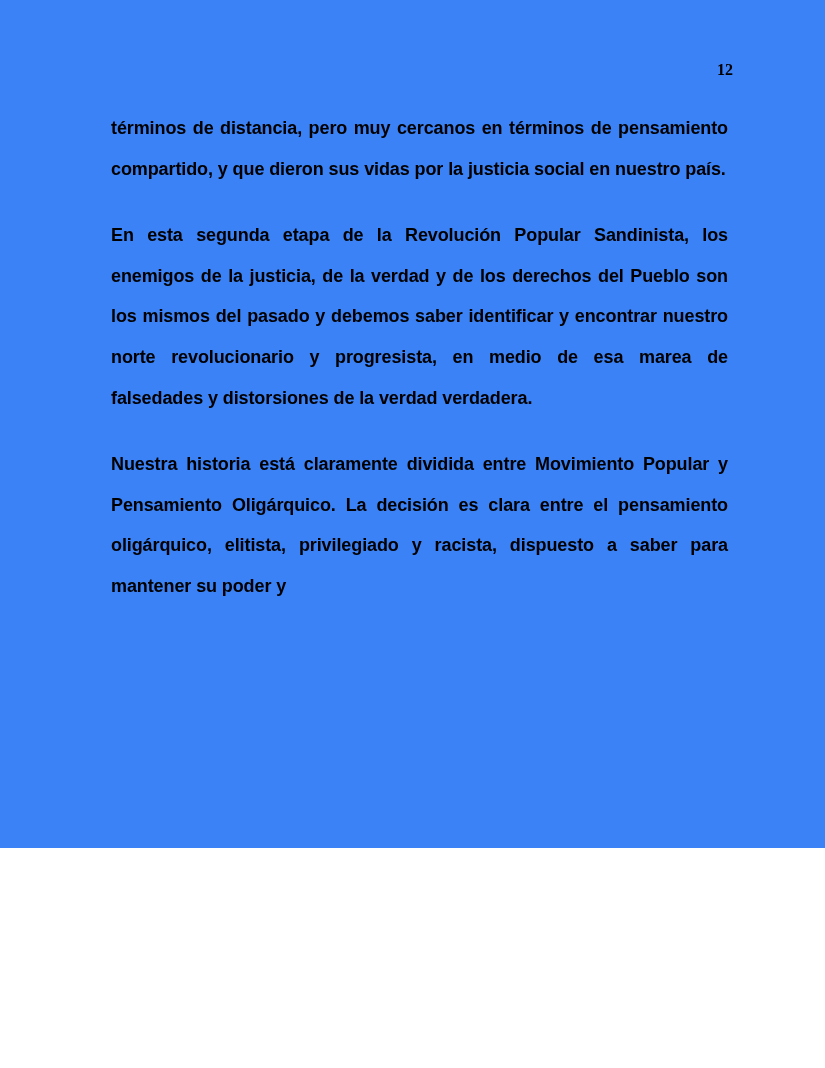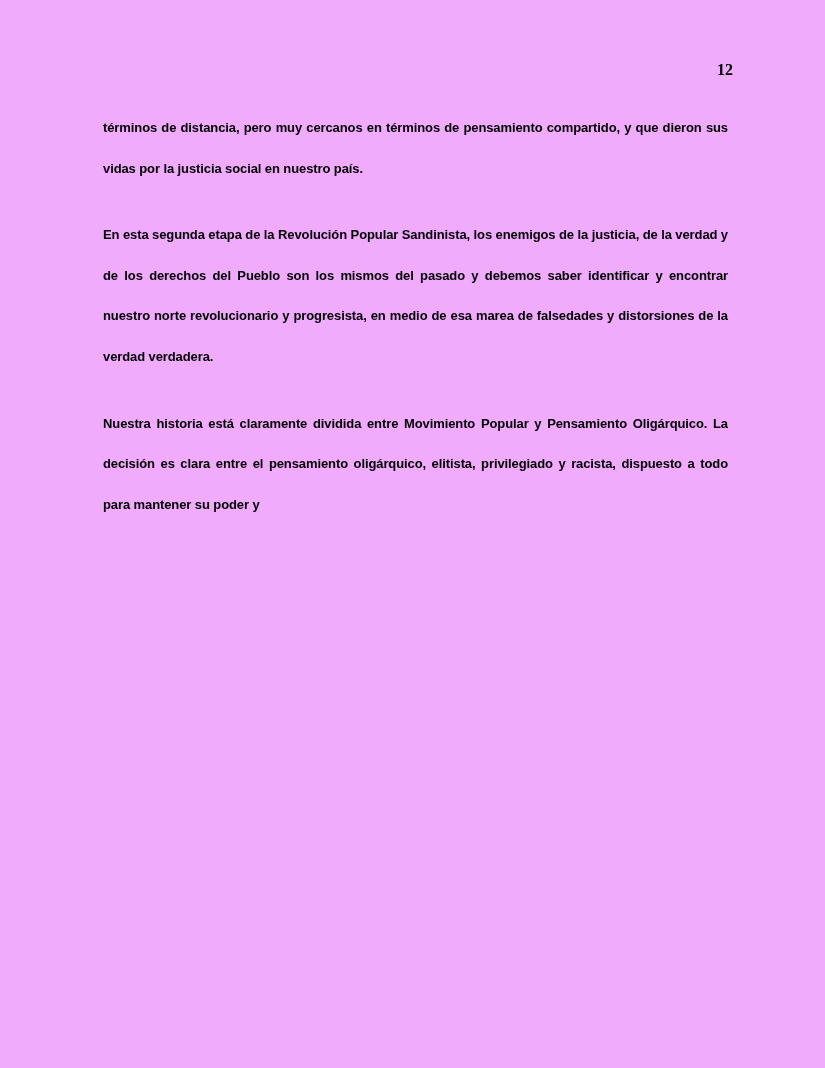--- a/index.html
+++ b/index.html
@@ -3,22 +3,22 @@
 <meta charset="utf-8">
 <style>
   html, body {
     margin: 0;
     padding: 0;
     background: #ffffff;
   }
   .page {
     position: relative;
     width: 825px;
-    height: 1068px;
-    background: #f0abfc;
+    height: 848px;
+    background: #3b82f6;
     margin: 0 auto;
     overflow: hidden;
     font-family: "Liberation Sans", sans-serif;
   }
   .page-number {
     position: absolute;
     top: 62px;
     right: 92px;
     font-family: "Liberation Serif", serif;
     font-weight: bold;
@@ -28,38 +28,38 @@
   }
   .body-text {
     position: absolute;
     top: 108px;
     left: 94px;
     width: 634px;
   }
   .para {
     font-family: "Liberation Sans", sans-serif;
     font-weight: bold;
-    font-size: 13px;
+    font-size: 18px;
     line-height: 40.6px;
     color: #000000;
     text-align: justify;
     text-justify: inter-word;
-    margin: 0 0 26px 9px;
+    margin: 0 0 26px 17px;
     letter-spacing: -0.1px;
   }
   .para:last-child {
     margin-bottom: 0;
   }
 </style>
 </head>
 <body>
 
 <div class="page">
 
   <div class="page-number">12</div>
 
   <div class="body-text">
     <p class="para">términos de distancia, pero muy cercanos en términos de pensamiento compartido, y que dieron sus vidas por la justicia social en nuestro país.</p>
     <p class="para">En esta segunda etapa de la Revolución Popular Sandinista, los enemigos de la justicia, de la verdad y de los derechos del Pueblo son los mismos del pasado y debemos saber identificar y encontrar nuestro norte revolucionario y progresista, en medio de esa marea de falsedades y distorsiones de la verdad verdadera.</p>
-    <p class="para">Nuestra historia está claramente dividida entre Movimiento Popular y Pensamiento Oligárquico. La decisión es clara entre el pensamiento oligárquico, elitista, privilegiado y racista, dispuesto a todo para mantener su poder y</p>
+    <p class="para">Nuestra historia está claramente dividida entre Movimiento Popular y Pensamiento Oligárquico. La decisión es clara entre el pensamiento oligárquico, elitista, privilegiado y racista, dispuesto a saber para mantener su poder y</p>
   </div>
 
 </div>
 
 </body></html>

